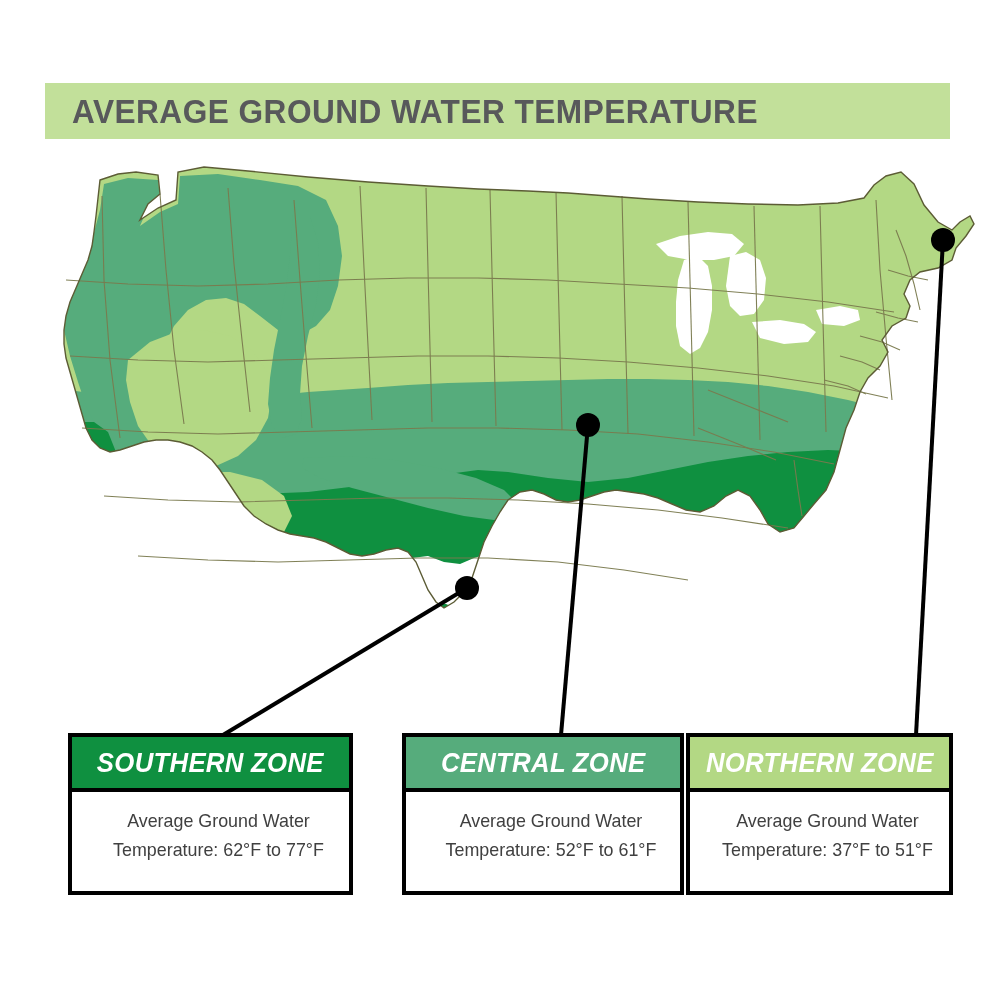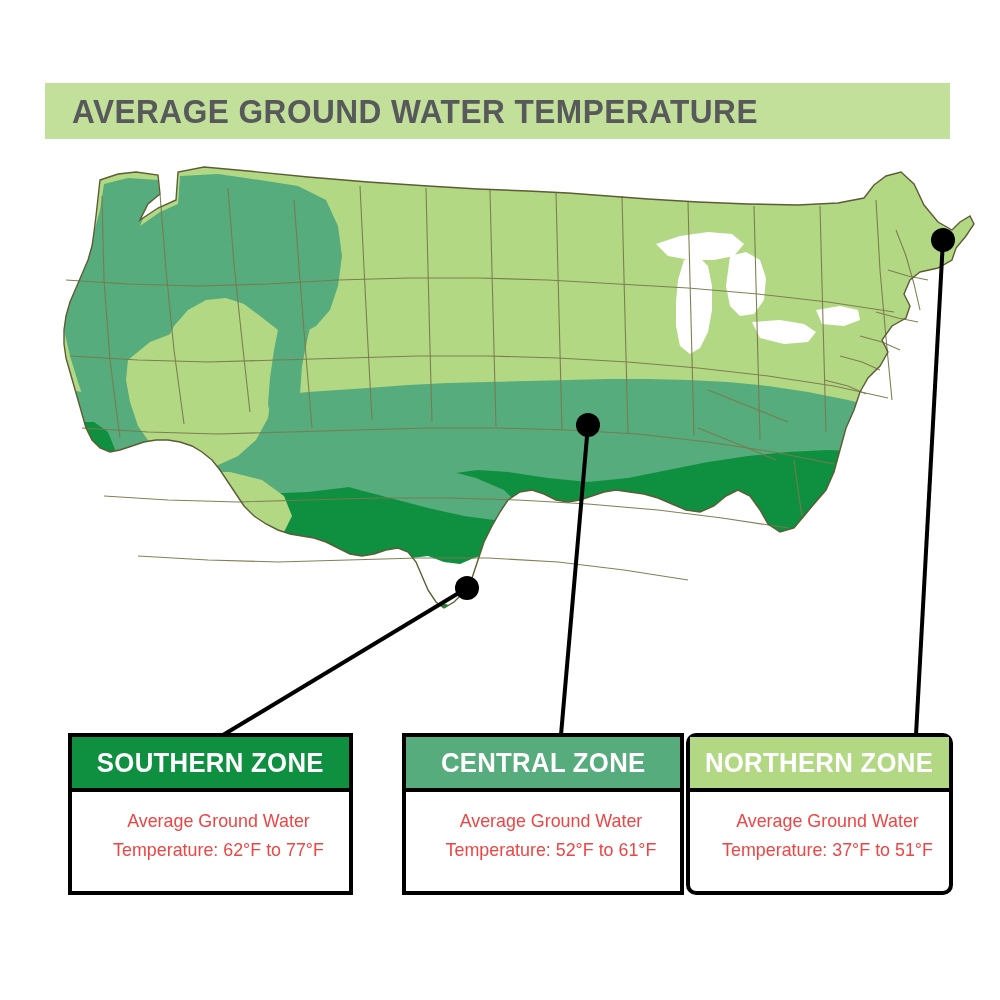--- a/index.html
+++ b/index.html
@@ -80,37 +80,38 @@
     background: #ffffff;
     display: flex;
     flex-direction: column;
   }
   .callout-header {
     height: 55px;
     border-bottom: 4px solid #000000;
     display: flex;
     align-items: center;
     justify-content: center;
+    font-style: italic;
   }
   .callout-header span {
     font-family: "Liberation Sans Narrow", "Liberation Sans", sans-serif;
     font-weight: 700;
     font-size: 28px;
     color: #ffffff;
     letter-spacing: 0.3px;
     transform: scaleX(0.92);
     white-space: nowrap;
   }
   .callout-body {
     flex: 1;
     padding: 14px 8px 8px 24px;
     text-align: center;
     font-family: "Liberation Sans Narrow", "Liberation Sans", sans-serif;
     font-size: 19px;
-    color: #ef4444;
+    color: #404040;
     line-height: 1.55;
   }
   .callout-body div { transform: scaleX(0.94); white-space: nowrap; }
 </style>
 </head>
 <body>
 
 <div id="stage">
 
   <div id="title-band">
@@ -313,21 +314,21 @@
   <div class="callout" style="left:394px; top:733px; width:282px; height:162px;">
     <div class="callout-header" style="background:#56ac7c;">
       <span>CENTRAL ZONE</span>
     </div>
     <div class="callout-body">
       <div>Average Ground Water</div>
       <div>Temperature: 52°F to 61°F</div>
     </div>
   </div>
 
-  <div class="callout" style="left:678px; top:733px; width:267px; height:162px;border-radius:10px;">
+  <div class="callout" style="left:678px; top:733px; width:267px; height:162px;">
     <div class="callout-header" style="background:#b3d884;">
       <span>NORTHERN ZONE</span>
     </div>
     <div class="callout-body">
       <div>Average Ground Water</div>
       <div>Temperature: 37°F to 51°F</div>
     </div>
   </div>
 
 </div>

